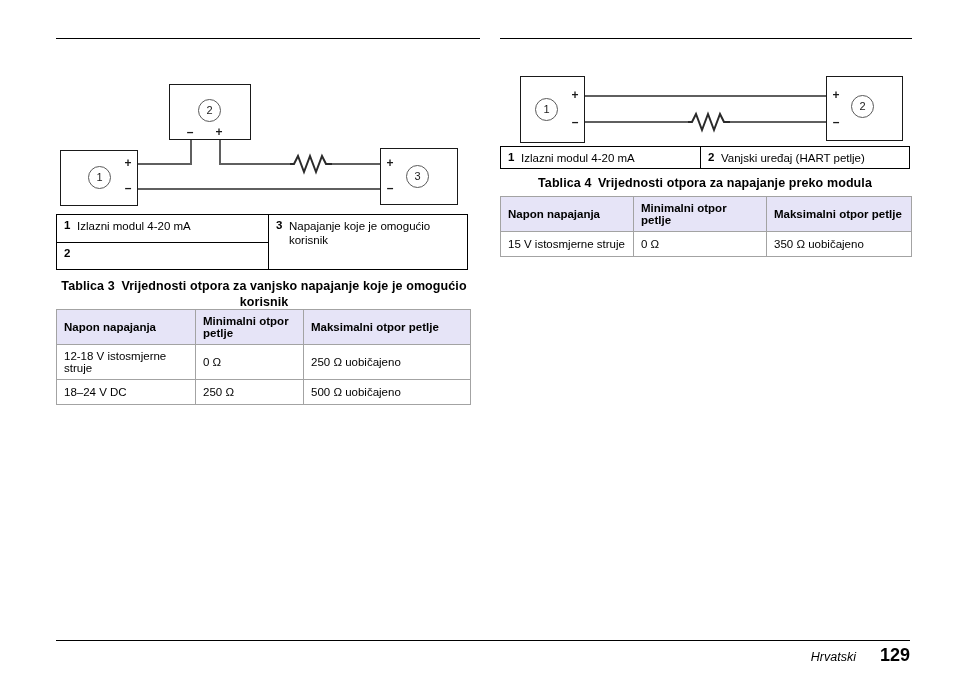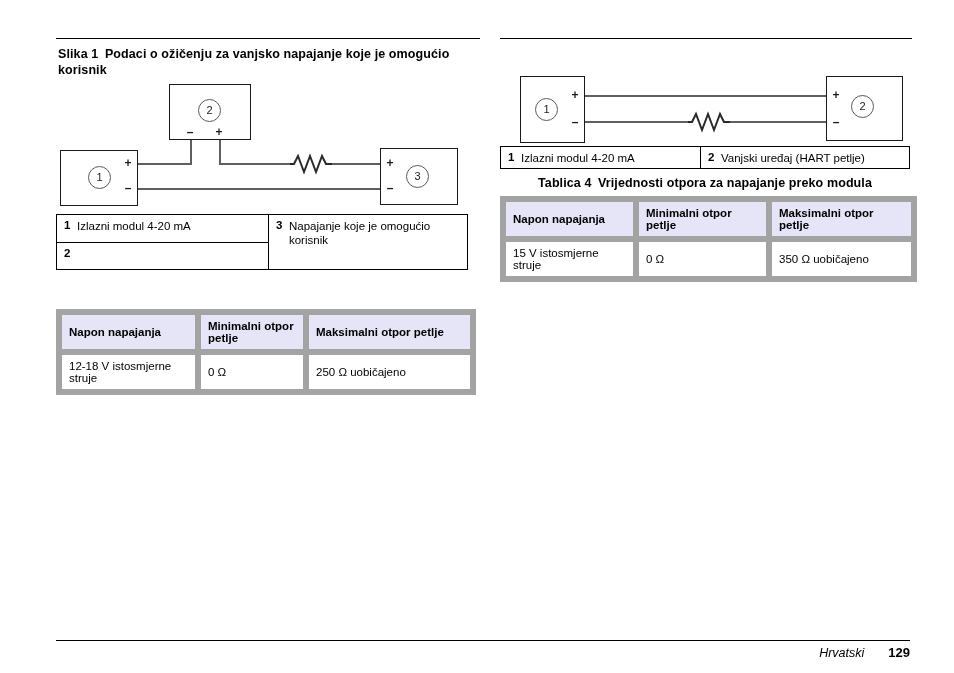--- a/index.html
+++ b/index.html
@@ -118,21 +118,21 @@
   }
 
   
   .dtable {
     position: absolute;
     border-collapse: collapse;
     font-size: 11.5px;
     table-layout: fixed;
   }
   .dtable th, .dtable td {
-    border: 6px solid #a3a3a3;
+    border: 1px solid #a3a3a3;
     text-align: left;
     vertical-align: middle;
     padding: 5px 7px;
     box-sizing: border-box;
   }
   .dtable th {
     background: #e6e4f7;
     font-weight: bold;
     height: 24px;
   }
@@ -158,34 +158,30 @@
     font-size: 12.5px;
     display: flex;
     align-items: baseline;
     gap: 24px;
   }
   .footer .lang {
     font-style: italic;
   }
   .footer .pageno {
     font-weight: bold;
-    font-size: 13px;
+    font-size: 18px;
   }
 </style>
 </head>
 <body>
 
 <div class="page">
 
   <div class="rule" style="left:56px; top:38px; width:424px;"></div>
 
-  <div class="caption" style="left:58px; top:46px; width:420px;">
-    <span class="num">Slika 1</span>
-    <span>Podaci o ožičenju za vanjsko napajanje koje je omogućio korisnik</span>
-  </div>
 
   <div class="diagram" style="left:0; top:0; width:480px; height:215px;">
 
     <div class="dbox" style="left:169px; top:84px; width:82px; height:56px;"></div>
     <div class="callout" style="left:198px; top:99px;">2</div>
     <div class="term" style="left:184px; top:126px;">–</div>
     <div class="term" style="left:213px; top:126px;">+</div>
 
     <div class="dbox" style="left:60px; top:150px; width:78px; height:56px;"></div>
     <div class="callout" style="left:88px; top:166px;">1</div>
@@ -222,40 +218,49 @@
     </div>
     <div class="legend-col" style="width:200px;">
       <div class="legend-row" style="flex:0 0 27px;">
         <span class="k">3</span>
         <span class="v">Napajanje koje je omogućio korisnik</span>
       </div>
       <div class="legend-row" style="border-top:none;"></div>
     </div>
   </div>
 
+  <div class="caption caption-center" style="left:56px; top:278px; width:416px;">
+    <span class="num">Tablica 3</span>
+    <span>Vrijednosti otpora za vanjsko napajanje koje je omogućio korisnik</span>
+  </div>
 
   <table class="dtable" style="left:56px; top:309px; width:414px;">
     <colgroup>
       <col style="width:139px;">
       <col style="width:108px;">
       <col style="width:167px;">
     </colgroup>
     <thead>
       <tr>
         <th>Napon napajanja</th>
         <th>Minimalni otpor petlje</th>
         <th>Maksimalni otpor petlje</th>
       </tr>
     </thead>
     <tbody>
       <tr>
         <td>12-18 V istosmjerne struje</td>
         <td>0 Ω</td>
         <td>250 Ω uobičajeno</td>
       </tr>
+      <tr>
+        <td>18–24 V DC</td>
+        <td>250 Ω</td>
+        <td>500 Ω uobičajeno</td>
+      </tr>
     </tbody>
   </table>
 
   <div class="rule" style="left:500px; top:38px; width:412px;"></div>
 
 
   <div class="diagram" style="left:0; top:0; width:954px; height:150px;">
 
     <div class="dbox" style="left:520px; top:76px; width:65px; height:67px;"></div>
     <div class="callout" style="left:535px; top:98px;">1</div>

